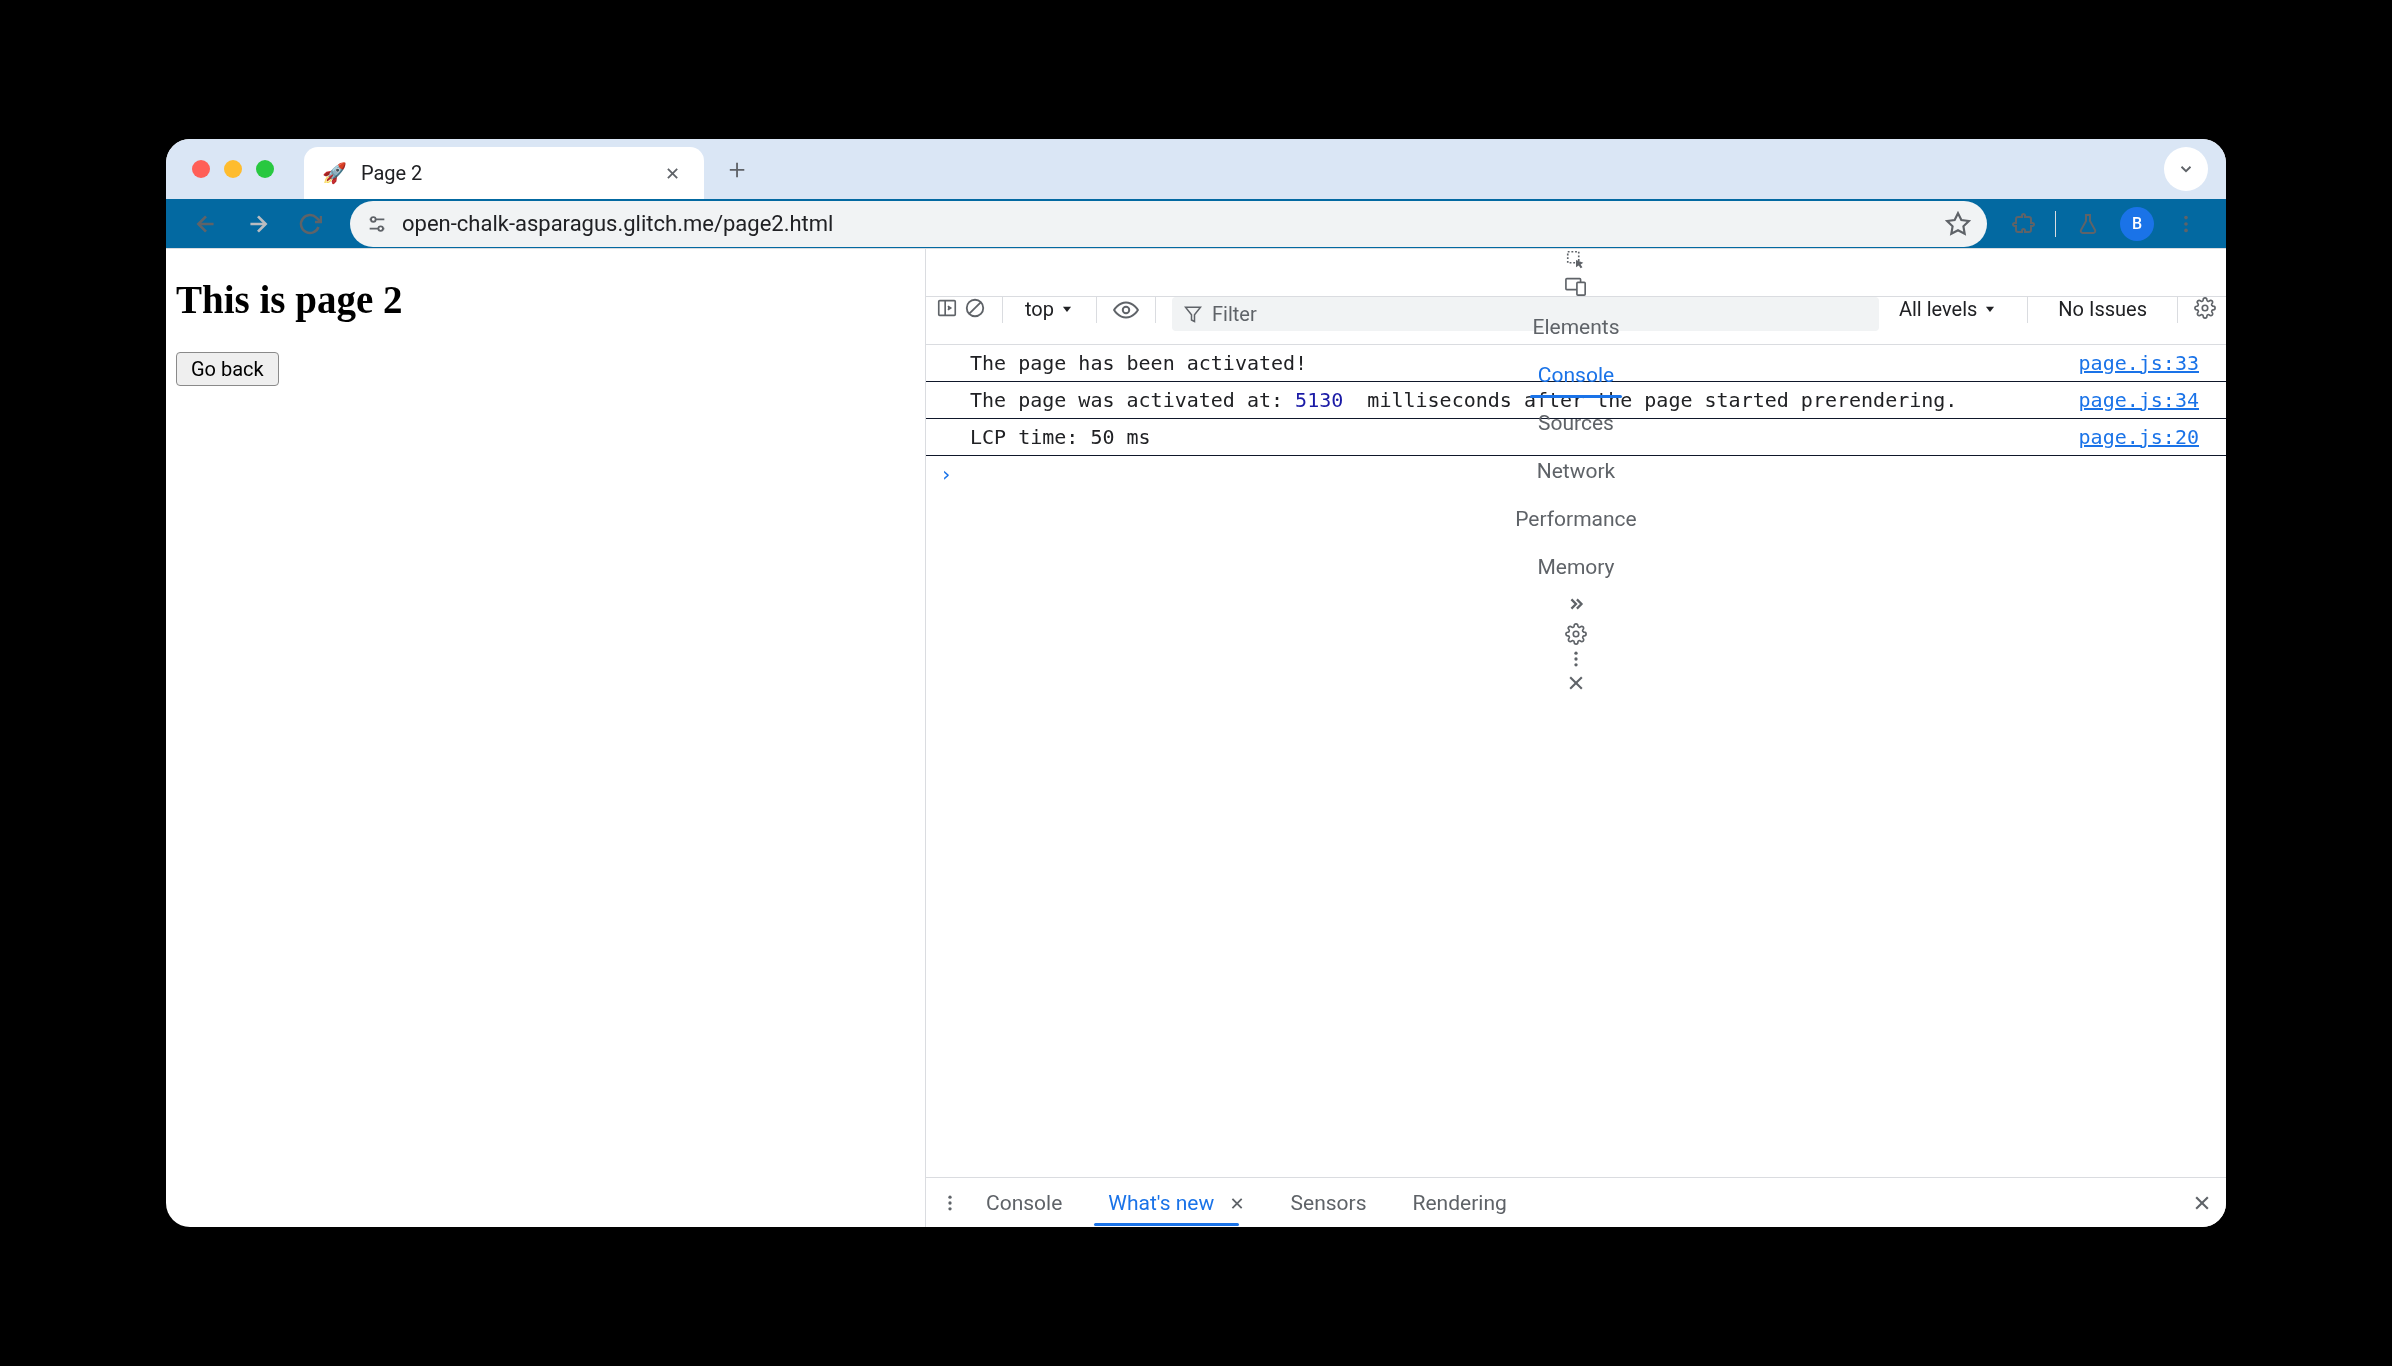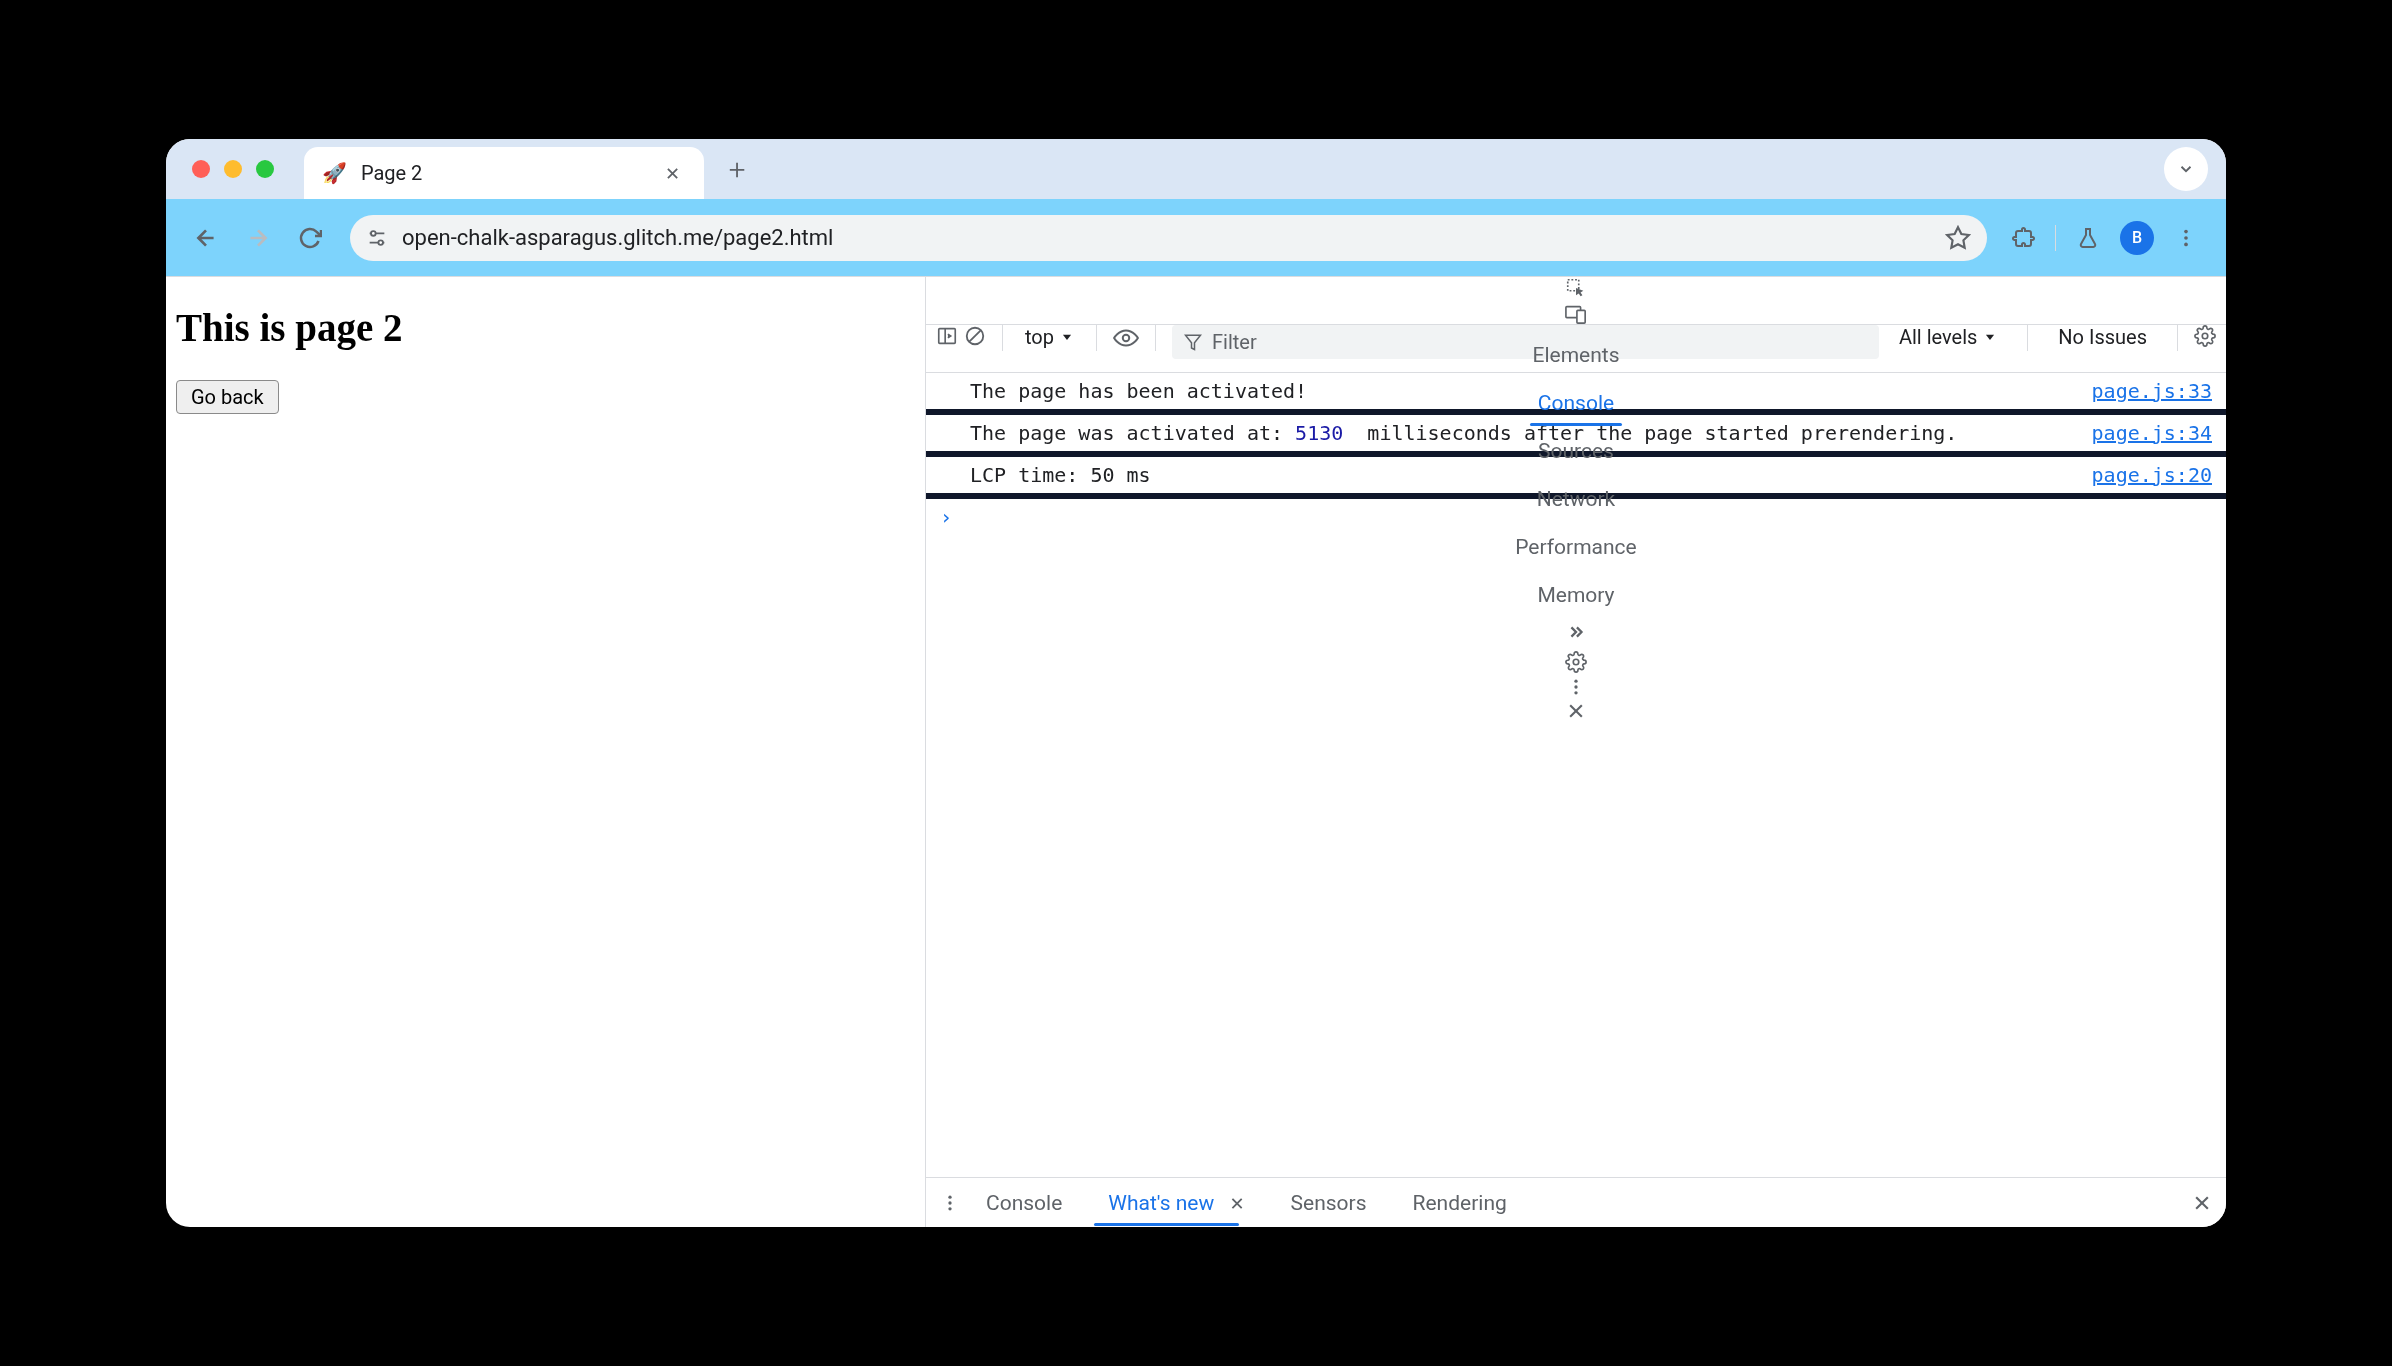--- a/index.html
+++ b/index.html
@@ -64,22 +64,22 @@
     margin-right: 18px;
     width: 44px; height: 44px;
     border-radius: 22px;
     background: #fff;
     display:flex; align-items:center; justify-content:center;
     color:#5f6368;
   }
 
   
   .omnibar {
-    background: #7dd3fc;
-    height: 78px;
+    background: #0369a1;
+    height: 50px;
     border-bottom: 1px solid #dadce0;
     display: flex;
     align-items: center;
     padding: 0 20px;
     gap: 12px;
   }
   .iconbtn {
     width: 40px; height: 40px;
     display:flex; align-items:center; justify-content:center;
     color:#5f6368;
@@ -197,22 +197,22 @@
   .dt-levels, .dt-issues { padding: 0 14px; color:#202124; display:flex; align-items:center; gap:6px;}
 
   .dt-log {
     flex:1;
     font-family: "Menlo", "Consolas", monospace;
     font-size: 20px;
     overflow:auto;
   }
   .log-row {
     display:flex;
-    padding: 6px 14px 6px 44px;
-    border-bottom: 6px solid #0f172a;
+    padding: 6px 27px 6px 44px;
+    border-bottom: 1px solid #0f172a;
   }
   .log-row .msg { flex:1; color:#202124; white-space: pre; }
   .log-row .msg .num { color:#1a1aa6; }
   .log-row .src { color:#1a73e8; text-decoration: underline; cursor:pointer; white-space:nowrap; margin-left:20px;}
   .log-prompt { padding: 6px 14px; color:#1a73e8; font-family:"Menlo","Consolas",monospace; font-size:20px;}
 
   
   .dt-drawer {
     height: 50px;
     border-top: 1px solid #dadce0;

